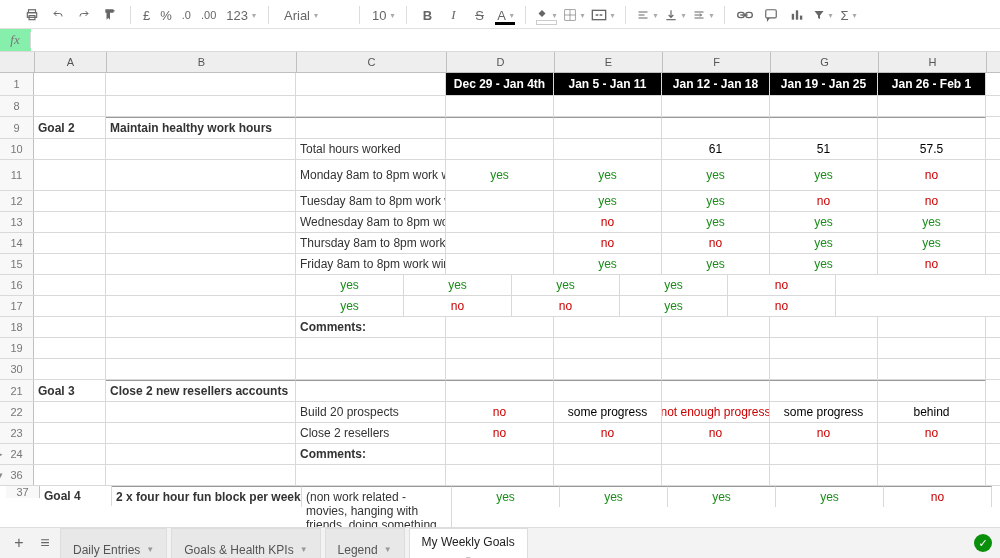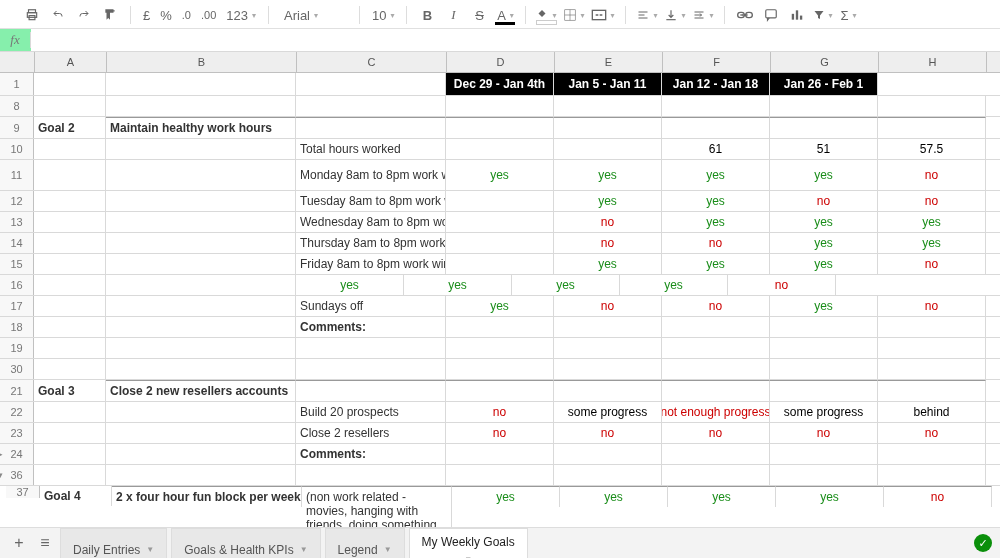--- a/index.html
+++ b/index.html
@@ -206,20 +206,21 @@
     </div>
   <div class="rows" id="rows">
       <div class="row" style="min-height: 22px;">
         <div class="row-num">1</div>
         <div class="cell cA"></div>
         <div class="cell cB"></div>
         <div class="cell cC"></div>
         <div class="cell cD black-hdr">Dec 29 - Jan 4th</div>
         <div class="cell cE black-hdr">Jan 5 - Jan 11</div>
         <div class="cell cF black-hdr">Jan 12 - Jan 18</div>
+        <div class="cell cG black-hdr">Jan 19 - Jan 25</div>
         <div class="cell cH black-hdr">Jan 26 - Feb 1</div>
       </div>
       <div class="row">
         <div class="row-num">8</div>
         <div class="cell cA"></div>
         <div class="cell cB"></div>
         <div class="cell cC"></div>
         <div class="cell cD"></div>
         <div class="cell cE"></div>
         <div class="cell cF"></div>
@@ -310,21 +311,20 @@
         <div class="cell cD yes">yes</div>
         <div class="cell cE yes">yes</div>
         <div class="cell cF yes">yes</div>
         <div class="cell cG yes">yes</div>
         <div class="cell cH no">no</div>
       </div>
       <div class="row">
         <div class="row-num">17</div>
         <div class="cell cA"></div>
         <div class="cell cB"></div>
-        <div class="cell cC">Sundays off</div>
         <div class="cell cD yes">yes</div>
         <div class="cell cE no">no</div>
         <div class="cell cF no">no</div>
         <div class="cell cG yes">yes</div>
         <div class="cell cH no">no</div>
       </div>
       <div class="row">
         <div class="row-num">18</div>
         <div class="cell cA"></div>
         <div class="cell cB"></div>

